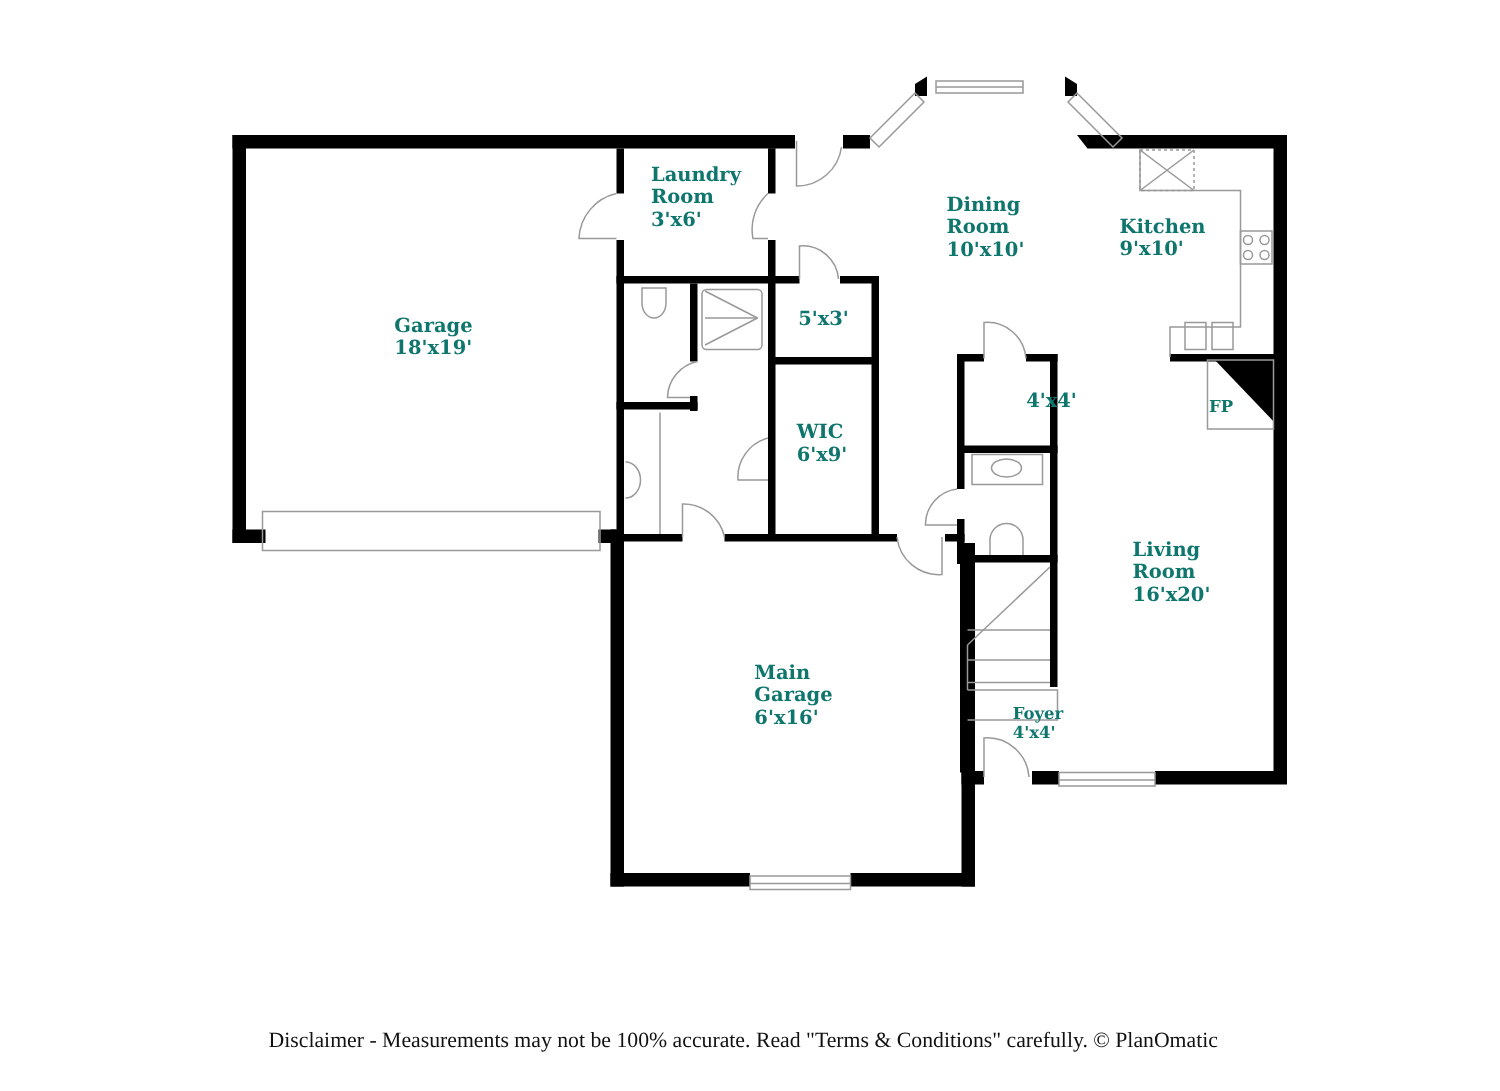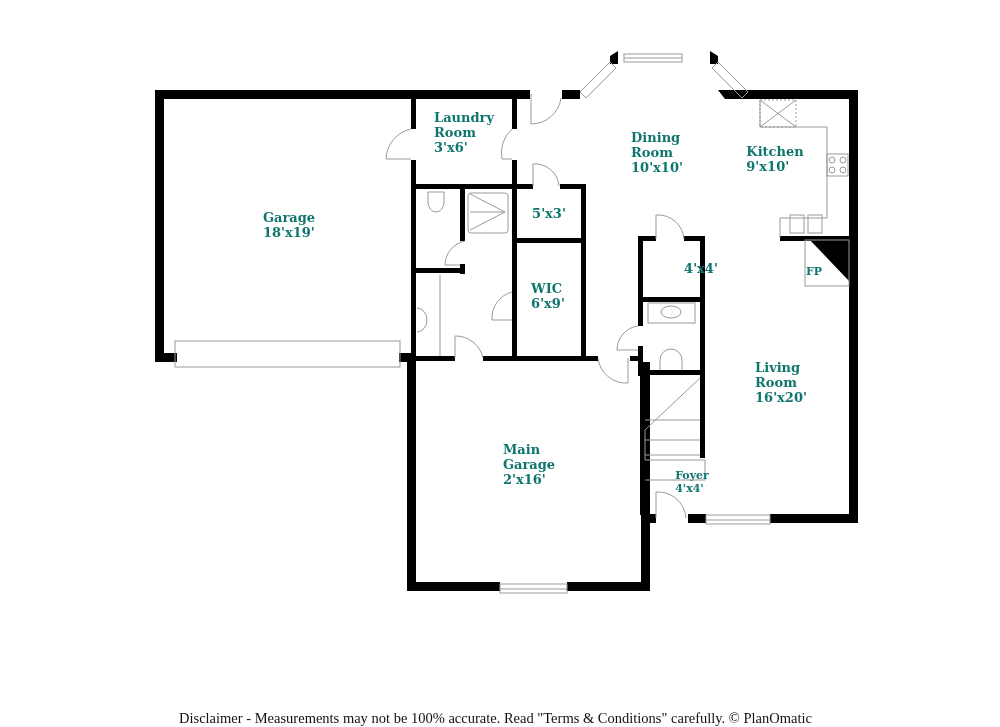--- a/index.html
+++ b/index.html
@@ -1,21 +1,21 @@
 <!DOCTYPE html>
 <html><head>
 <meta charset="utf-8">
 <style>
   html, body { margin:0; padding:0; background:#ffffff; }
   body { width:1000px; height:727px; position:relative; overflow:hidden; font-family:"DejaVu Serif", serif; }
   #plan { position:absolute; left:0; top:0; width:1000px; height:727px; }
   .room-label { position:absolute; text-align:left; font-family:"DejaVu Serif", serif; font-weight:bold; color:#0f766e; line-height:15px; font-size:13px; transform:translate(-50%,-50%); white-space:nowrap; }
   .room-label.small { font-size:11px; line-height:13px; }
   .room-label span { display:block; }
-  .disclaimer { position:absolute; left:0; width:991px; top:710px; text-align:center; font-family:"Liberation Serif", serif; font-size:14.5px; color:#111; }
+  .disclaimer { position:absolute; left:0; width:991px; top:686px; text-align:center; font-family:"Liberation Serif", serif; font-size:14.5px; color:#111; }
 </style>
 </head>
 <body>
 
 <svg id="plan" viewBox="0 0 1000 727" xmlns="http://www.w3.org/2000/svg">
   <g fill="#000">
 
     <rect x="155" y="90" width="362" height="9"></rect>
     <rect x="155" y="90" width="9" height="272"></rect>
     <rect x="155" y="353" width="22" height="9"></rect>
@@ -174,20 +174,20 @@
   <span>FP</span>
 </div>
 <div class="room-label" style="left:781px;top:382px;">
   <span>Living</span>
   <span>Room</span>
   <span>16'x20'</span>
 </div>
 <div class="room-label" style="left:529px;top:464px;">
   <span>Main</span>
   <span>Garage</span>
-  <span>2'x16'</span>
+  <span>6'x16'</span>
 </div>
 <div class="room-label small" style="left:676px;top:482px;margin-left:16px;">
   <span>Foyer</span>
   <span>4'x4'</span>
 </div>
 
 <div class="disclaimer">Disclaimer - Measurements may not be 100% accurate. Read "Terms &amp; Conditions" carefully. © PlanOmatic</div>
 
 </body></html>

